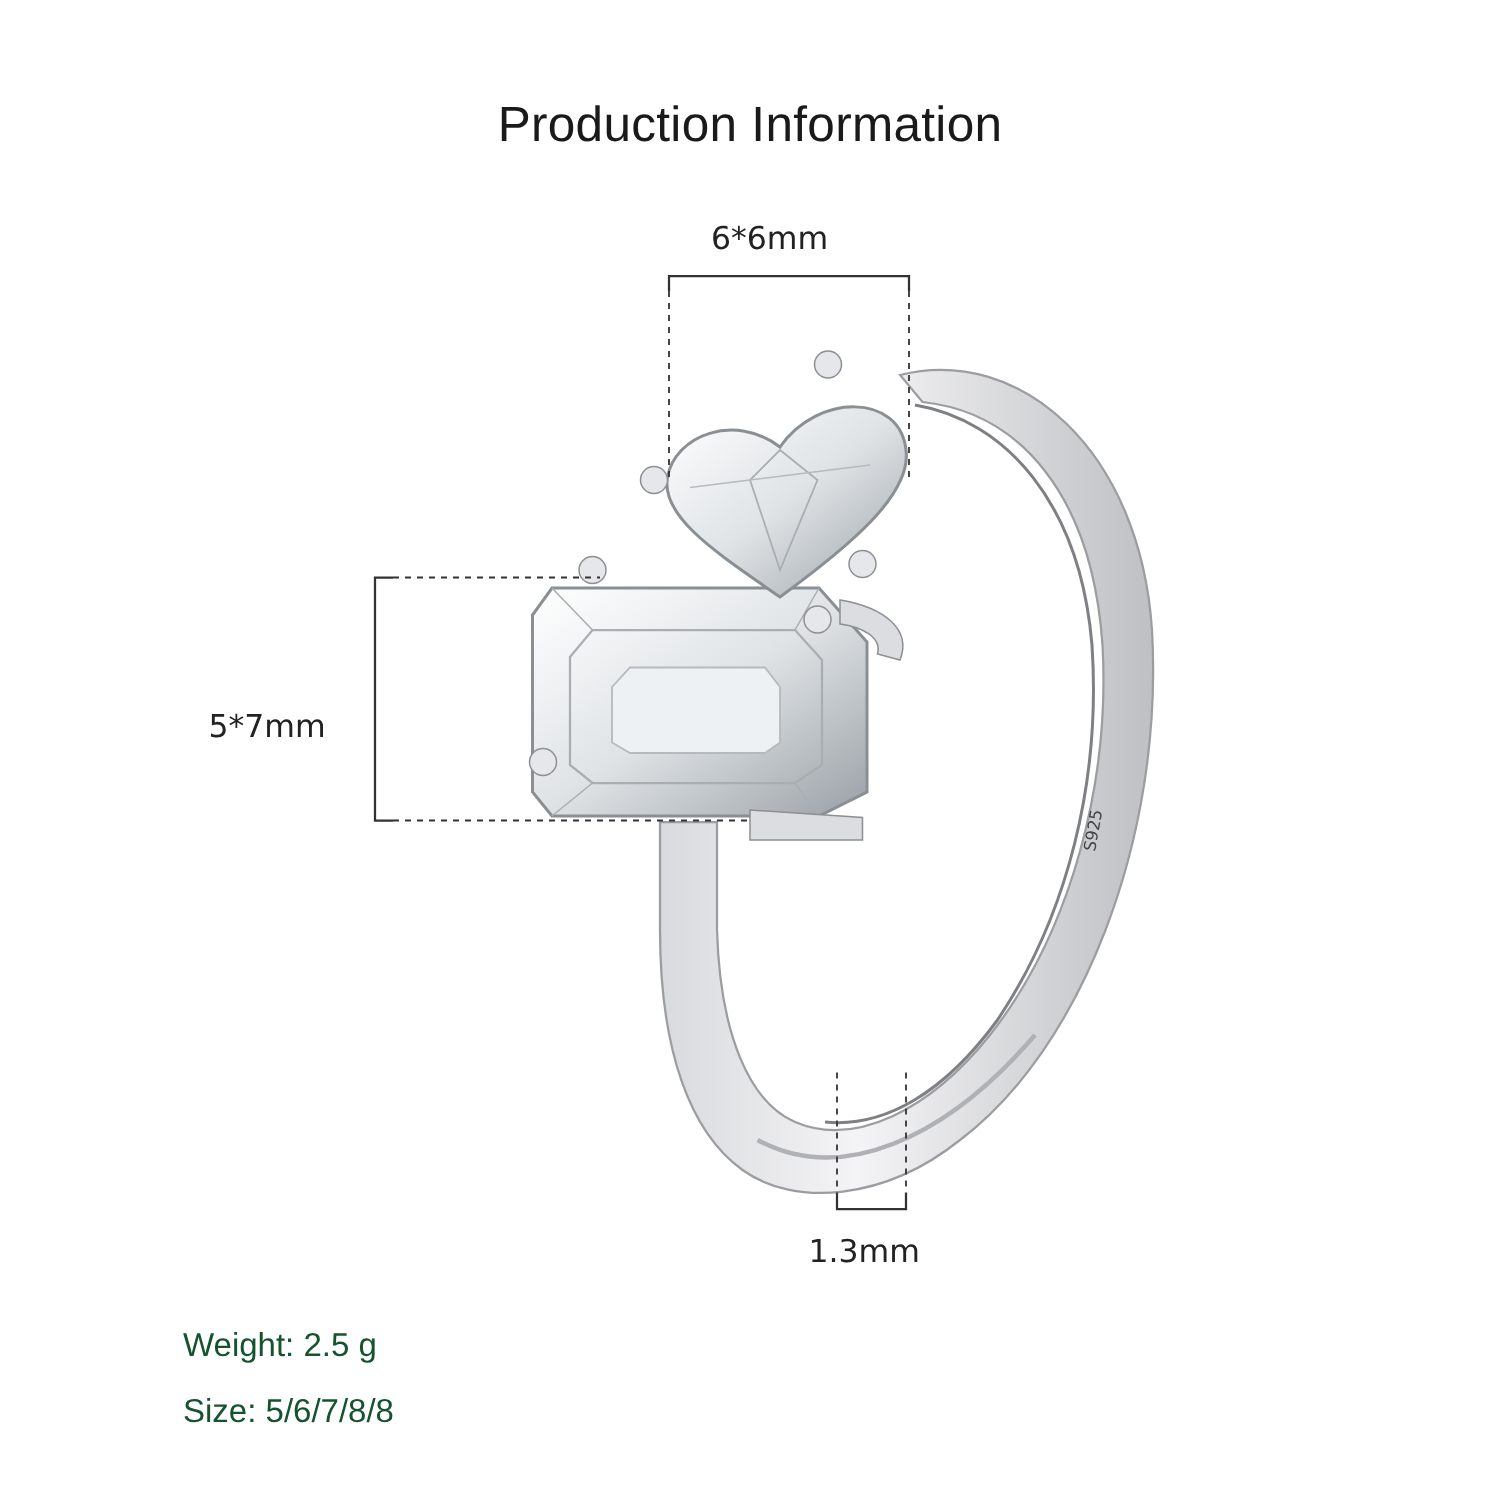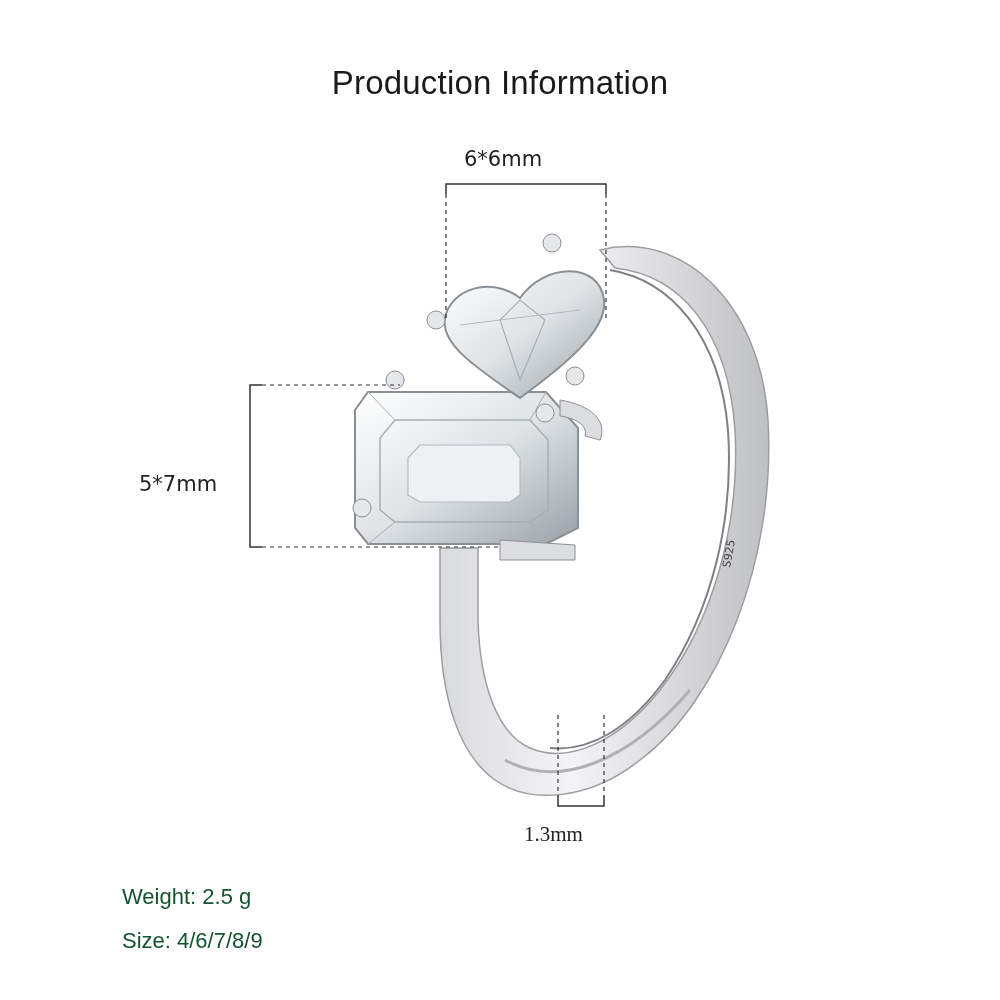--- a/index.html
+++ b/index.html
@@ -77,18 +77,18 @@
     <line x1="262" y1="547" x2="500" y2="547" stroke-width="1.2" stroke-dasharray="4,4"></line>
   </g>
 
   <g stroke="#333" fill="none">
     <path d="M558 795 L 558 806 L 604 806 L 604 795" stroke-width="1.5"></path>
     <line x1="558" y1="715" x2="558" y2="795" stroke-width="1.2" stroke-dasharray="4,4"></line>
     <line x1="604" y1="715" x2="604" y2="795" stroke-width="1.2" stroke-dasharray="4,4"></line>
   </g>
 </svg>
 
-<div class="dim-label" style="left:464px; top:147px;">6*6mm</div>
+<div class="dim-label" style="left:474px; top:147px;">6*6mm</div>
 <div class="dim-label" style="left:139px; top:453px;margin-top:19px;">5*7mm</div>
-<div class="dim-label" style="left:524px; top:822px;font-family:Liberation Serif, serif;">1.3mm</div>
+<div class="dim-label" style="left:539px; top:822px;">1.3mm</div>
 
 <div class="spec" style="top:884px;">Weight: 2.5 g</div>
-<div class="spec" style="top:928px;">Size: 4/6/7/8/9</div>
+<div class="spec" style="top:928px;">Size: 5/6/7/8/8</div>
 
 </body></html>

